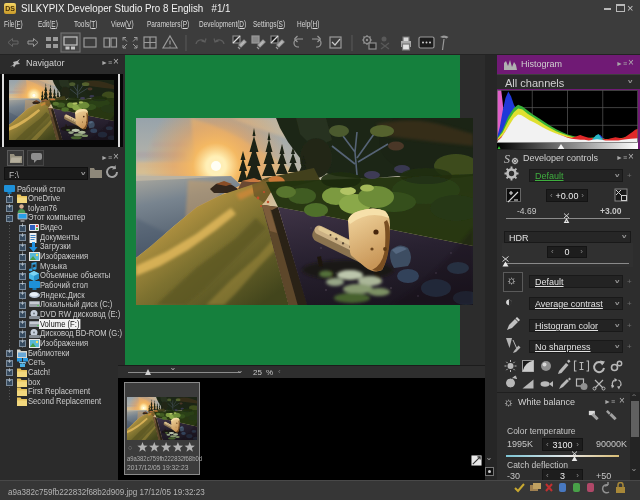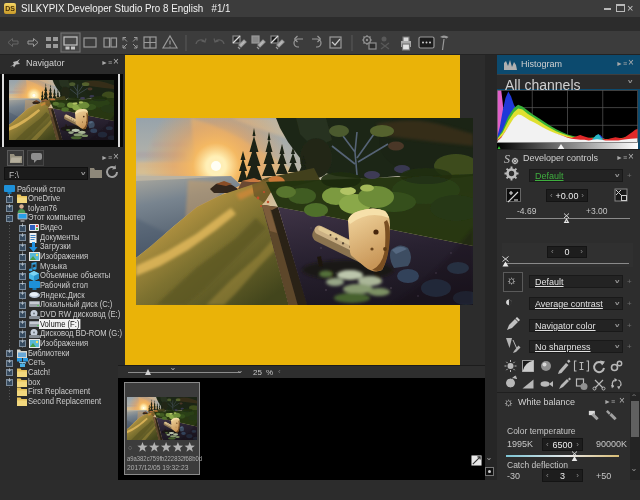--- a/index.html
+++ b/index.html
@@ -6,23 +6,23 @@
   font-family:"Liberation Sans", sans-serif; }
 .abs { position:absolute; }
 #win { position:relative; width:640px; height:500px; }
 #titlebar { left:0; top:0; width:640px; height:17px; background:#3c3c3c; color:#f2f2f2; font-size:11px; }
 #menubar { left:0; top:17px; width:640px; height:14px; background:#3c3c3c; color:#d6d6d6; font-size:9.5px; }
 #toolbar { left:0; top:31px; width:640px; height:24px; background:#3c3c3c; border-bottom:1px solid #232323; }
 #statusbar { left:0; top:480px; width:640px; height:20px; background:#363636; border-top:1px solid #484848; color:#b4b4b4; font-size:8.5px; }
 .menu-item { position:absolute; top:2px; transform:scaleX(0.72); transform-origin:0 50%; white-space:nowrap; font-size:9px; }
 u { text-decoration:underline; }
 #leftpanel { left:0; top:55px; width:125px; height:425px; background:#2b2b2b; }
-#centerpane { left:125px; top:55px; width:335px; height:425px; background:#eab308; }
+#centerpane { left:125px; top:55px; width:335px; height:425px; background:#15803d; }
 #rightstrip { left:485px; top:55px; width:12px; height:425px; background:#262626; }
-#rightpanel { left:497px; top:55px; width:143px; height:425px; background:#0c4a6e; }
+#rightpanel { left:497px; top:55px; width:143px; height:425px; background:#701a75; }
 .hdrrow { position:absolute; color:#d0d0d0; font-size:9px; }
 .pmenu { position:absolute; color:#a8a8a8; font-size:7px; letter-spacing:0px; }
 .pclose { position:absolute; color:#b0b0b0; font-size:10px; }
 .dd { position:absolute; background:#232323; border:1px solid #191919; color:#e0e0e0; font-size:9px; }
 .spin { position:absolute; background:#1d1d1d; border:1px solid #141414; color:#ececec; font-size:9px; text-align:center; }
 .spinlt { position:absolute; color:#8a8a8a; font-size:8px; }
 .lbl { position:absolute; color:#c6c6c6; font-size:8.5px; }
 .treerow { position:absolute; left:0; width:125px; height:10px; color:#cccccc; font-size:8.5px; white-space:nowrap; } .treerow .tx { transform:scaleX(0.9); transform-origin:0 0; }
 .vee { position:absolute; color:#999; font-weight:bold; transform:scaleY(0.62); }
 </style></head>
@@ -30,20 +30,30 @@
 <div id="win">
 
 <div id="titlebar" class="abs">
   <div class="abs" style="left:4px;top:3px;width:12px;height:11px;background:linear-gradient(#f5d665,#c99a28);border-radius:2px;color:#4a3206;font-size:7px;font-weight:bold;text-align:center;line-height:11px;">DS</div>
   <div class="abs" style="left:21px;top:2px;transform:scaleX(0.89);transform-origin:0 0;white-space:nowrap;">SILKYPIX Developer Studio Pro 8 English&nbsp;&nbsp; #1/1</div>
   <div class="abs" style="left:604px;top:1px;width:7px;height:9px;border-bottom:2px solid #b8b8b8;"></div>
   <div class="abs" style="left:616px;top:4px;width:9px;height:8px;border:1px solid #b8b8b8;border-top:2px solid #b8b8b8;"></div>
   <div class="abs" style="left:627px;top:2px;color:#c8c8c8;font-size:11px;">×</div>
 </div>
 
+<div id="menubar" class="abs">
+  <span class="menu-item" style="left:4px;">File(<u>F</u>)</span>
+  <span class="menu-item" style="left:38px;">Edit(<u>E</u>)</span>
+  <span class="menu-item" style="left:74px;">Tools(<u>T</u>)</span>
+  <span class="menu-item" style="left:111px;">View(<u>V</u>)</span>
+  <span class="menu-item" style="left:147px;">Parameters(<u>P</u>)</span>
+  <span class="menu-item" style="left:199px;">Development(<u>D</u>)</span>
+  <span class="menu-item" style="left:253px;">Settings(<u>S</u>)</span>
+  <span class="menu-item" style="left:297px;">Help(<u>H</u>)</span>
+</div>
 
 <div id="toolbar" class="abs">
       <svg width="640" height="24" style="position:absolute">
   <g stroke="#9a9a9a" fill="none" stroke-width="1.2">
     <path d="M8 11.5 l4.5 -4 v2.5 h5.5 v3 h-5.5 v2.5 z" fill="none" stroke="#646464" stroke-width="1"></path>
     <path d="M38 11.5 l-4.5 -4 v2.5 h-5.5 v3 h5.5 v2.5 z" fill="none" stroke="#9a9a9a" stroke-width="1"></path>
     <g fill="#9a9a9a" stroke="none">
             <rect x="46" y="6" width="5" height="4"></rect>
             <rect x="53" y="6" width="5" height="4"></rect>
             <rect x="46" y="13" width="5" height="4"></rect>
@@ -417,21 +427,21 @@
 </div>
 
 <div id="rightpanel" class="abs">
   <svg class="abs" width="13" height="11" style="left:7px;top:4px" viewBox="0 0 13 11">
         <path d="M0 11 L0 4 2 2 4 7 6 1 8 8 10 3 12 6 13 11 Z" fill="#b0b0b0"></path>
       </svg>
   <div class="hdrrow" style="left:24px;top:4px;">Histogram</div>
   <div class="pmenu" style="left:119px;top:5px;">►≡</div>
   <div class="pclose" style="left:131px;top:2px;">×</div>
   <div class="abs" style="left:0px;top:19px;width:143px;height:15px;background:#2a2a2a;border-top:1px solid #3e3e3e;">
-    <span class="abs" style="left:8px;top:2px;color:#d0d0d0;font-size:14px;">All channels</span>
+    <span class="abs" style="left:8px;top:2px;color:#d0d0d0;font-size:11px;">All channels</span>
     <span class="vee" style="left:131px;top:2px;font-size:8px;">v</span>
   </div>
   <svg class="abs" style="left:0px;top:35px" width="141" height="53" viewBox="0 0 141 53" id="histsvg">
         <rect width="141" height="53" fill="#000"></rect>
         <g stroke="#5a5a5a" stroke-width="0.7">
           <line x1="35.25" y1="0" x2="35.25" y2="53"></line>
           <line x1="70.5" y1="0" x2="70.5" y2="53"></line>
           <line x1="105.75" y1="0" x2="105.75" y2="53"></line>
           <line x1="0" y1="17.6" x2="141" y2="17.6"></line>
           <line x1="0" y1="35.3" x2="141" y2="35.3"></line>
@@ -479,27 +489,31 @@
     </div>
     <div class="spin" style="left:49px;top:39px;width:42px;height:13px;">
       <span class="spinlt" style="left:3px;top:1px;">‹</span><span style="line-height:12px;">+0.00</span><span class="spinlt" style="right:3px;top:1px;">›</span>
     </div>
     <svg class="abs" style="left:117px;top:38px" width="14" height="14" viewBox="0 0 14 14">
           <rect x="1" y="1" width="12" height="12" fill="#1a1a1a" stroke="#888"></rect>
           <path d="M2 2 l5 5 M7 2 l-5 5" stroke="#ccc"></path>
           <rect x="7.5" y="7.5" width="5" height="5" fill="none" stroke="#ccc"></rect>
         </svg>
     <div class="lbl" style="left:20px;top:56px;">-4.69</div>
-    <div class="lbl" style="left:89px;top:56px;">+3.00</div>
+    <div class="lbl" style="left:103px;top:56px;font-weight:bold;">+3.00</div>
     <div class="abs" style="left:9px;top:68px;width:124px;height:1px;background:#8a8a8a;"></div>
     <svg class="abs" style="left:66px;top:63px" width="7" height="11" viewBox="0 0 7 11">
           <path d="M1 0.5 l5 4.5 M6 0.5 l-5 4.5" stroke="#e8e8e8" stroke-width="0.9"></path>
           <path d="M3.5 5 l2.8 5 h-5.6 z" fill="#e8e8e8"></path>
           <circle cx="3.5" cy="8.3" r="0.8" fill="#555"></circle>
         </svg>
+    <div class="dd" style="left:7px;top:81px;width:127px;height:12px;background:#262626;">
+      <span class="abs" style="left:4px;top:0.5px;">HDR</span>
+      <span class="vee" style="left:117px;top:0px;font-size:8px;">v</span>
+    </div>
     <div class="abs" style="left:5px;top:93px;width:131px;height:24px;background:#303030;">
       <div class="spin" style="left:45px;top:3px;width:40px;height:12px;">
         <span class="spinlt" style="left:3px;top:0px;">‹</span><span style="line-height:11px;">0</span><span class="spinlt" style="right:3px;top:0px;">›</span>
       </div>
       <div class="abs" style="left:2px;top:20px;width:125px;height:1px;background:#8a8a8a;"></div>
       <svg class="abs" style="left:0px;top:13px" width="8" height="11" viewBox="0 0 8 11">
             <path d="M0.5 0.5 l6 5 M6.5 0.5 l-6 5" stroke="#e8e8e8" stroke-width="0.9"></path>
             <path d="M3.5 5.5 l3 5 h-6 z" fill="#e8e8e8"></path>
           </svg>
     </div>
@@ -515,21 +529,21 @@
     <div class="dd" style="left:32px;top:147px;width:94px;height:13px;">
           <span class="abs" style="left:5px;top:1px;text-decoration:underline;">Average contrast</span>
           <span class="vee" style="left:85px;top:1px;font-size:8px;">v</span>
         </div>
     <svg class="abs" style="left:9px;top:166px" width="15" height="15" viewBox="0 0 15 15">
           <path d="M1 14 l2 -5 6 -6 3 3 -6 6 -5 2 z" fill="#c0c0c0"></path>
           <path d="M9.5 2.5 l1.5 -1.5 3 3 -1.5 1.5 z" fill="#d0d0d0"></path>
         </svg>
     <div class="abs" style="left:130px;top:171px;color:#6e6e6e;font-size:8px;">+</div>
     <div class="dd" style="left:32px;top:169px;width:94px;height:13px;">
-          <span class="abs" style="left:5px;top:1px;text-decoration:underline;">Navigator color</span>
+          <span class="abs" style="left:5px;top:1px;text-decoration:underline;">Histogram color</span>
           <span class="vee" style="left:85px;top:1px;font-size:8px;">v</span>
         </div>
     <svg class="abs" style="left:8px;top:187px" width="17" height="16" viewBox="0 0 17 16">
           <path d="M1 1 h6 l-2.5 10 z" fill="#b4b4b4"></path>
           <path d="M8 3 l4 9" stroke="#b4b4b4" fill="none"></path>
           <path d="M9 14 l4.5 -5.5 2 2 -4.5 4.5 -3 1 z" fill="#b4b4b4"></path>
         </svg>
     <div class="abs" style="left:130px;top:192px;color:#6e6e6e;font-size:8px;">+</div>
     <div class="dd" style="left:32px;top:190px;width:94px;height:13px;">
           <span class="abs" style="left:5px;top:1px;text-decoration:underline;">No sharpness</span>
@@ -585,39 +599,54 @@
     <svg class="abs" style="left:91px;top:17px" width="12" height="12" viewBox="0 0 14 14">
           <path d="M1 1 h7 v5 h-7 z" fill="#d8d8d8"></path>
           <path d="M4 6 l6 6 2.5 -2.5 -6 -6 z" fill="#a0a0a0"></path>
         </svg>
     <svg class="abs" style="left:109px;top:17px" width="12" height="12" viewBox="0 0 14 14">
           <path d="M2 0 l3.5 3.5 -2 2 -3.5 -3.5 z" fill="#a0a0a0"></path>
           <path d="M4 6 l6 6 2.5 -2.5 -6 -6 z" fill="#a0a0a0"></path>
         </svg>
     <div class="lbl" style="left:10px;top:33px;">Color temperature</div>
     <div class="lbl" style="left:10px;top:46px;font-size:9px;">1995K</div>
-    <div class="spin" style="left:45px;top:45px;width:41px;height:13px;"><span class="spinlt" style="left:3px;top:1px;">‹</span><span style="line-height:12px;">6500</span><span class="spinlt" style="right:3px;top:1px;">›</span></div>
+    <div class="spin" style="left:45px;top:45px;width:41px;height:13px;"><span class="spinlt" style="left:3px;top:1px;">‹</span><span style="line-height:12px;">3100</span><span class="spinlt" style="right:3px;top:1px;">›</span></div>
     <div class="lbl" style="left:99px;top:46px;font-size:9px;">90000K</div>
     <div class="abs" style="left:9px;top:62px;width:113px;height:2px;background:linear-gradient(90deg,#7cc4d4,#e8e8e8 55%,#d8bc74);"></div>
     <svg class="abs" style="left:74px;top:58px" width="7" height="11" viewBox="0 0 7 11">
           <path d="M1 0.5 l5 4.5 M6 0.5 l-5 4.5" stroke="#e8e8e8" stroke-width="0.9"></path>
           <path d="M3.5 5 l2.8 5 h-5.6 z" fill="#e8e8e8"></path>
         </svg>
     <div class="lbl" style="left:10px;top:67px;">Catch deflection</div>
     <div class="lbl" style="left:10px;top:78px;font-size:9px;">-30</div>
     <div class="spin" style="left:45px;top:76px;width:41px;height:13px;"><span class="spinlt" style="left:3px;top:1px;">‹</span><span style="line-height:12px;">3</span><span class="spinlt" style="right:3px;top:1px;">›</span></div>
     <div class="lbl" style="left:99px;top:78px;font-size:9px;">+50</div>
   </div>
   <div class="abs" style="left:133px;top:337px;width:10px;height:88px;background:#242424;">
     <div class="vee" style="left:2px;top:0px;font-size:7px;color:#888;">^</div>
     <div class="abs" style="left:1px;top:9px;width:8px;height:36px;background:#606060;"></div>
     <div class="vee" style="left:2px;top:74px;font-size:7px;color:#888;">v</div>
   </div>
 </div>
 
+<div id="statusbar" class="abs">
+  <span class="abs" style="left:8px;top:6px;transform:scaleX(0.95);transform-origin:0 0;white-space:nowrap;">a9a382c759fb222832f68b2d909.jpg 17/12/05 19:32:23</span>
+  <svg class="abs" style="left:513px;top:1px" width="120" height="12" viewBox="0 0 120 12">
+    <path d="M2 6 l3 3 6 -7" stroke="#c8a830" stroke-width="2" fill="none"></path>
+    <rect x="17" y="3" width="8" height="6" fill="#a08050"></rect>
+        <rect x="20" y="1" width="8" height="6" fill="#c0a060"></rect>
+    <path d="M33 2 l6 7 m0 -7 l-6 7" stroke="#c03030" stroke-width="2"></path>
+    <rect x="46" y="1" width="7" height="9" rx="2" fill="#4878c0"></rect>
+    <rect x="60" y="1" width="7" height="9" rx="2" fill="#48a048"></rect>
+    <rect x="74" y="1" width="7" height="9" rx="2" fill="#b04868"></rect>
+    <path d="M95 3 a4 4 0 1 0 1 7 m-1 -7 l0 -3 m0 3 l-3 1" stroke="#909090" stroke-width="1.5" fill="none"></path>
+    <rect x="103" y="5" width="9" height="6" fill="#a88838"></rect>
+        <path d="M105 5 v-2 a2.5 2.5 0 0 1 5 0 v2" stroke="#a88838" fill="none" stroke-width="1.5"></path>
+  </svg>
+</div>
 
 <svg width="0" height="0" style="position:absolute">
 <defs>
 <symbol id="photo" viewBox="0 0 337 187">
   <defs>
     <linearGradient id="sky" x1="0" y1="0" x2="0" y2="1">
       <stop offset="0" stop-color="#97a3ab"></stop>
               <stop offset="0.3" stop-color="#bdb8a9"></stop>
               <stop offset="0.55" stop-color="#dcc89c"></stop>
               <stop offset="0.75" stop-color="#edd094"></stop>

